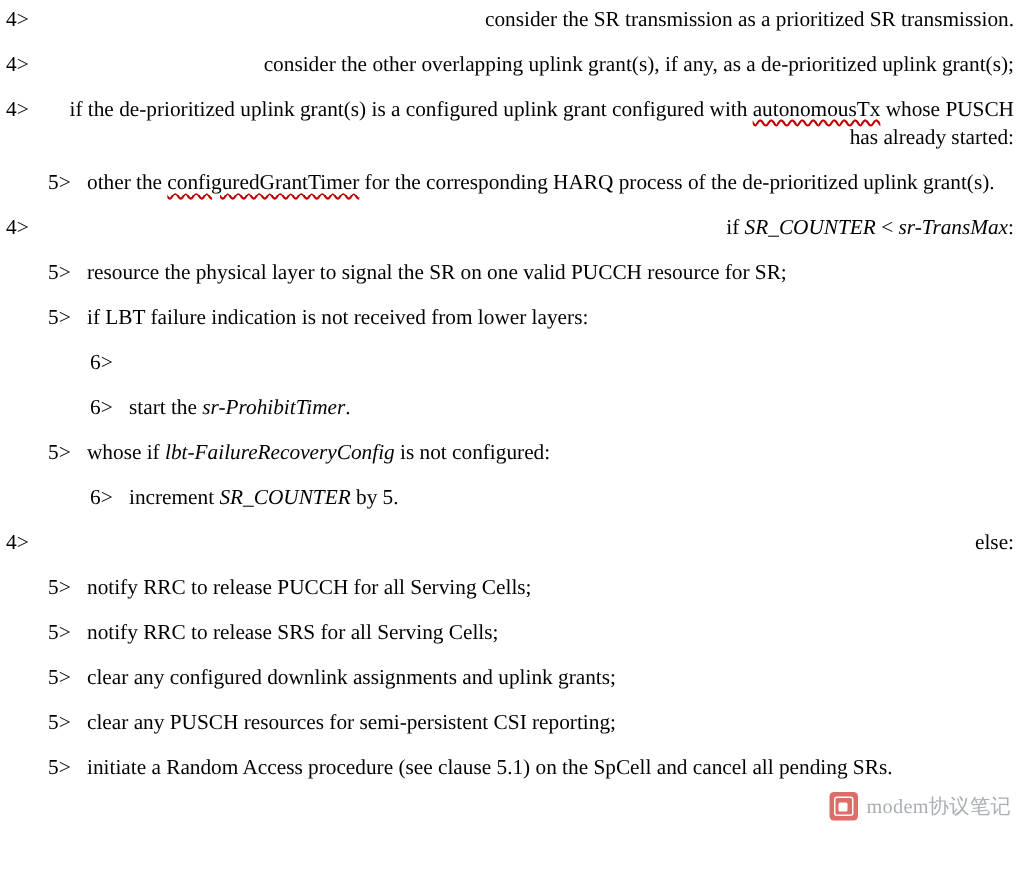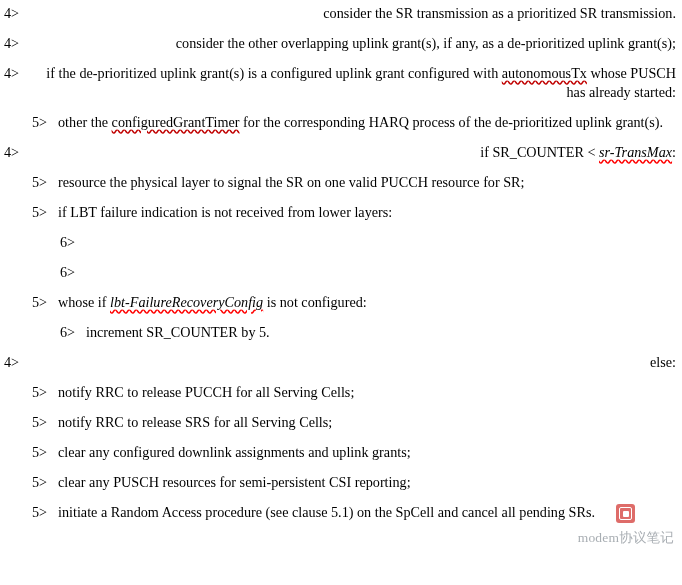--- a/index.html
+++ b/index.html
@@ -40,43 +40,41 @@
     font-size: 14.2px;
     line-height: 19px;
     text-align: left;
   }
   
   .lvl4 .marker { width: 26px; margin-left: 0px; }
   .lvl4 .text   { margin-left: 0px; text-align: right; }
   .lvl5 .marker { width: 26px; margin-left: 28px; }
   .lvl6 .marker { width: 26px; margin-left: 56px; }
 
-  .it { }
+  .it { font-style: italic; }
   .u-wavy {
     text-decoration: underline;
     text-decoration-style: wavy;
     text-decoration-color: #c00000;
     text-underline-offset: 2px;
   }
   .u-wavy-red {
     font-style: italic;
-    text-decoration: underline;
     text-decoration-style: wavy;
     text-decoration-color: #ff0000;
     text-underline-offset: 2px;
   }
   .watermark {
     position: absolute;
     right: 8px;
     bottom: 38px;
     display: flex;
     align-items: center;
     gap: 6px;
     opacity: 0.85;
-    flex-direction: column;
   }
   .wm-logo {
     width: 19px;
     height: 19px;
     background: #d9534f;
     border-radius: 3px;
     position: relative;
     flex: 0 0 auto;
   }
   .wm-logo::before {
@@ -143,20 +141,21 @@
     <span class="marker">5&gt;</span>
     <span class="text">if LBT failure indication is not received from lower layers:</span>
   </div>
 
   <div class="line lvl6">
     <span class="marker">6&gt;</span>
   </div>
 
   <div class="line lvl6">
     <span class="marker">6&gt;</span>
+    <span class="text"><span>start the </span><span class="it">sr-ProhibitTimer</span><span>.</span></span>
   </div>
 
   <div class="line lvl5">
     <span class="marker">5&gt;</span>
     <span class="text"><span>whose if </span><span class="u-wavy-red">lbt-FailureRecoveryConfig</span><span> is not configured:</span></span>
   </div>
 
   <div class="line lvl6">
     <span class="marker">6&gt;</span>
     <span class="text"><span>increment </span><span class="it">SR_COUNTER</span><span> by 5.</span></span>

